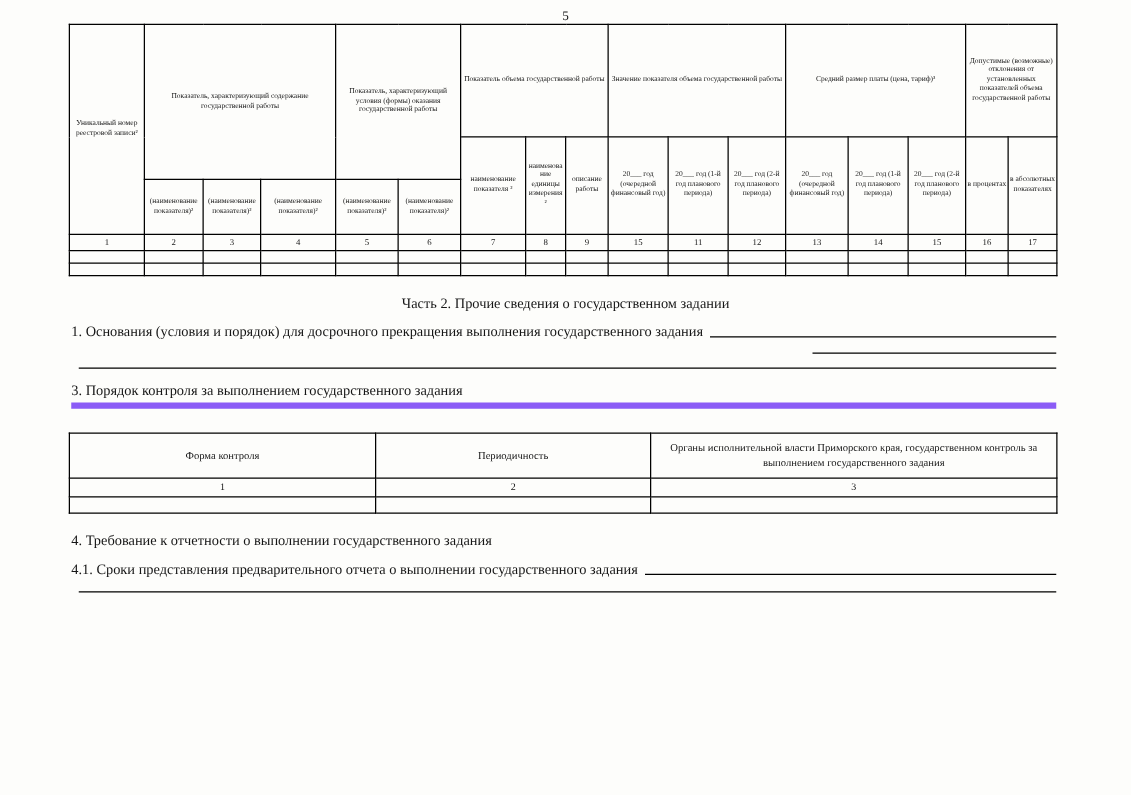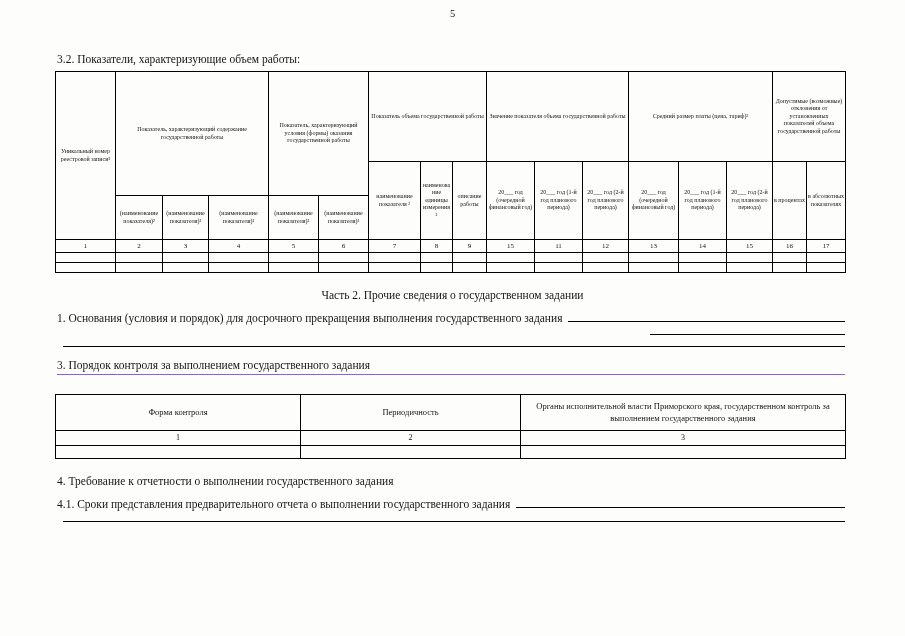--- a/index.html
+++ b/index.html
@@ -24,21 +24,21 @@
   tr.h2 { height: 34px; }
   tr.h3 { height: 44px; }
   tr.nums { height: 13px; }
   tr.nums td { font-size: 7px; }
   tr.blank { height: 10px; }
 
   .part3-title { text-align: center; font-size: 11.5px; margin-top: 16px; }
   .line-item { display: flex; margin: 11px 60px 0 57px; font-size: 11.5px; }
   .line-item .fill { flex: 1; border-bottom: 1px solid #000; margin: 0 0 2px 6px; }
   .cont-line { border-bottom: 1px solid #000; margin: 9px 60px 0 650px; height: 1px; }
-  .full-underline { margin: 10px 60px 0 57px; font-size: 11.5px; border-bottom: 1px solid #8b5cf6; padding-bottom: 3px; }
+  .full-underline { margin: 10px 60px 0 57px; font-size: 11.5px; border-bottom: 5px solid #8b5cf6; padding-bottom: 3px; }
 
   table.control { table-layout: fixed; margin: 19px 0 0 55px; width: 790px; text-align: center; }
   table.control td {
     border: 1px solid #000; font-size: 8.5px; line-height: 1.3;
     padding: 2px 6px; vertical-align: middle;
   }
   tr.ch { height: 36px; }
   tr.cn { height: 13px; }
   tr.cn td { font-size: 8px; }
   tr.ce { height: 13px; }
@@ -46,21 +46,20 @@
   .item-plain { margin: 16px 60px 0 57px; font-size: 11.5px; }
   .mt18 { }
 </style>
 </head>
 <body>
 
 <div class="sheet">
 
   <div class="page-number">5</div>
 
-  <div class="section-title">3.2. Показатели, характеризующие объем работы:</div>
 
   <table class="volume">
     <colgroup>
       <col style="width:60px">
         <col style="width:47px">
         <col style="width:46px">
         <col style="width:60px">
       <col style="width:50px">
         <col style="width:50px">
         <col style="width:52px">

